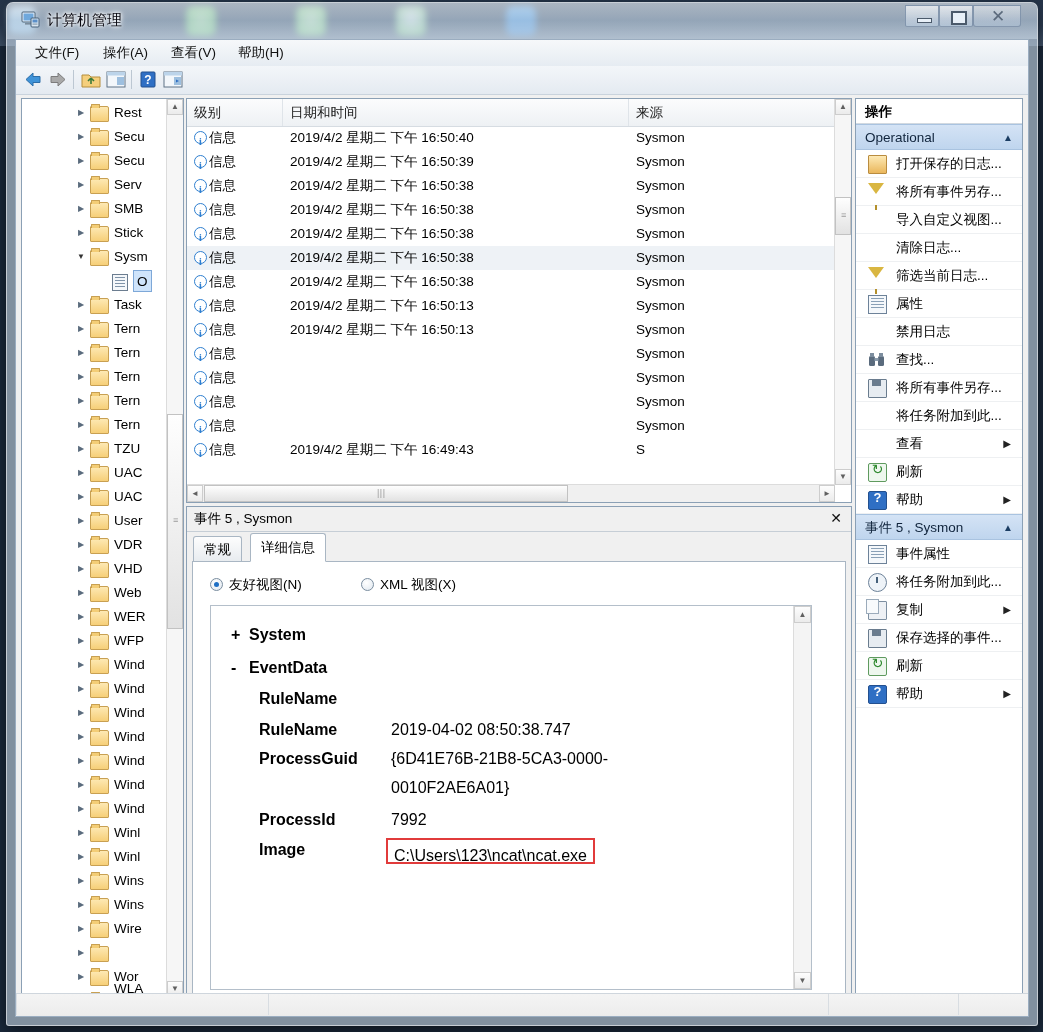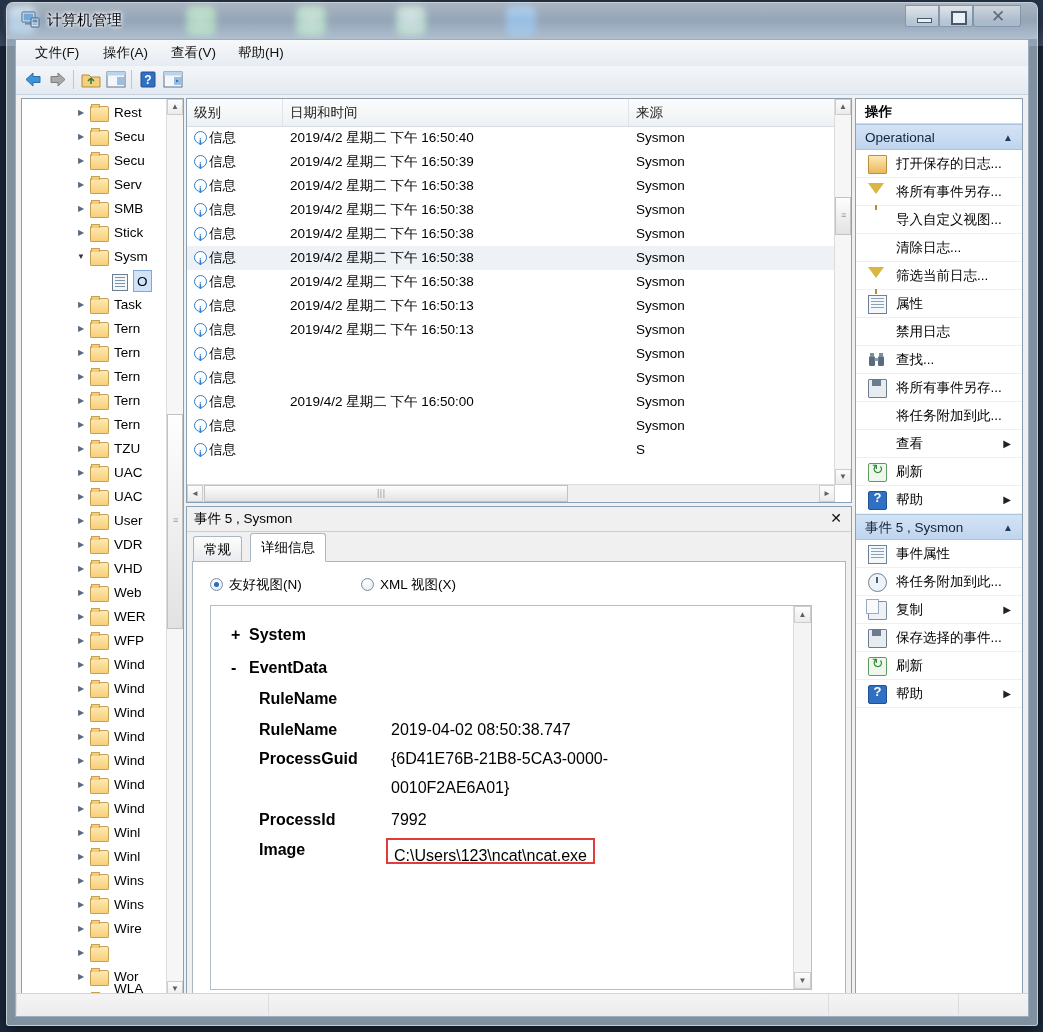--- a/index.html
+++ b/index.html
@@ -623,29 +623,29 @@
             <div class="row" style="top: 243px;">
               <span class="lvl"><span class="iico"></span><span>信息</span></span>
               <span class="src">Sysmon</span>
             </div>
             <div class="row" style="top: 267px;">
               <span class="lvl"><span class="iico"></span><span>信息</span></span>
               <span class="src">Sysmon</span>
             </div>
             <div class="row" style="top: 291px;">
               <span class="lvl"><span class="iico"></span><span>信息</span></span>
-              <span class="dt">2019/4/2 星期二 下午 16:50:00</span>
               <span class="src">Sysmon</span>
             </div>
             <div class="row" style="top: 315px;">
               <span class="lvl"><span class="iico"></span><span>信息</span></span>
               <span class="src">Sysmon</span>
             </div>
             <div class="row" style="top: 339px; height: 13px;">
               <span class="lvl"><span class="iico"></span><span>信息</span></span>
+              <span class="dt">2019/4/2 星期二 下午 16:49:43</span>
               <span class="src">S</span>
             </div>
           </div>
         <div id="list-vscroll">
           <div class="sb-arrow" style="left:0;top:0;width:16px;height:16px;line-height:14px;">▲</div>
           <div class="sb-thumb" style="left:0;top:98px;width:16px;height:38px;">
             <span class="sb-grip" style="left:5px;top:12px;">≡</span>
           </div>
           <div class="sb-arrow" style="left:0;bottom:0;width:16px;height:16px;line-height:14px;">▼</div>
         </div>

